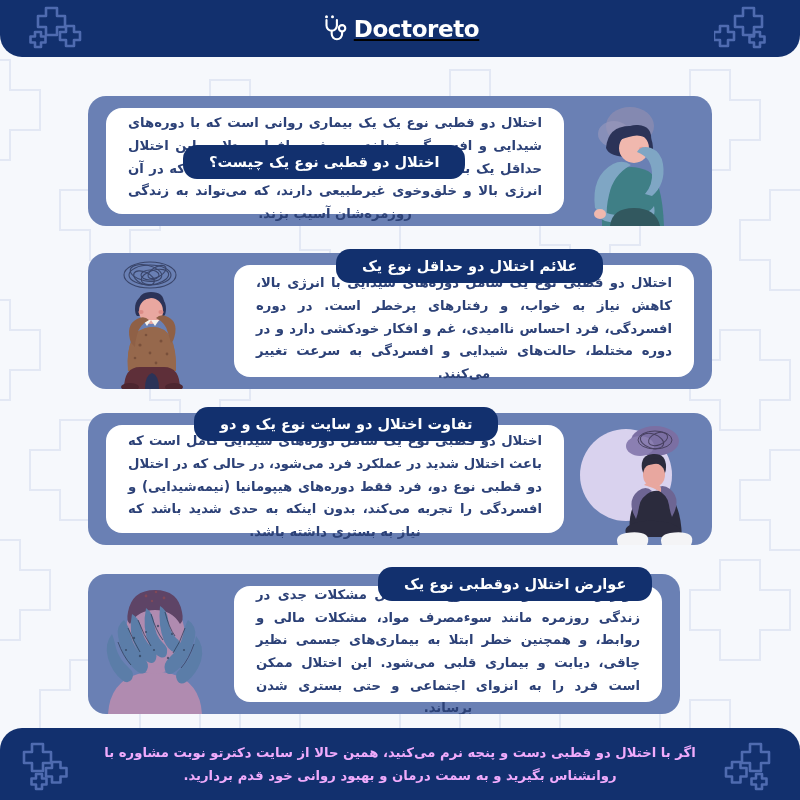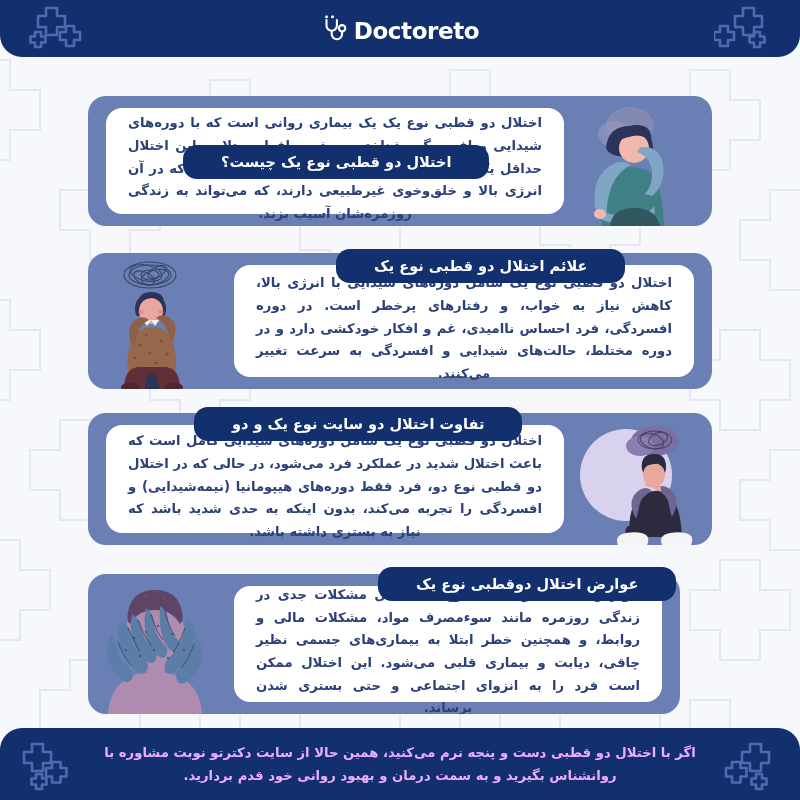--- a/index.html
+++ b/index.html
@@ -36,23 +36,24 @@
     z-index: 3;
     display: flex;
     align-items: center;
     justify-content: center;
   }
   .header-crosses-left { position: absolute; left: 26px; top: 6px; }
   .header-crosses-right { position: absolute; right: 26px; top: 6px; }
 
   .logo {
     display: flex;
-    align-items: flex-end;
+    align-items: center;
     gap: 7px;
     direction: ltr;
+    text-decoration: underline;
   }
   .logo-mark { display: block; }
   .logo-text {
     color: #ffffff;
     font-size: 23px;
     font-weight: bold;
     letter-spacing: -0.4px;
     font-family: "DejaVu Sans", "Liberation Sans", sans-serif;
   }
 
@@ -105,21 +106,21 @@
   }
 
   .card-title {
     position: absolute;
     z-index: 5;
     background: #12306e;
     color: #ffffff;
     border-radius: 14px;
     font-size: 14.5px;
     font-weight: bold;
-    padding: 8px 38px;
+    padding: 8px 26px;
     white-space: nowrap;
     direction: rtl;
     line-height: 1.25;
   }
 
   
   .footer {
     position: absolute;
     left: 0; bottom: 0;
     width: 800px;
@@ -268,21 +269,21 @@
         <path d="M36 136 q0 -22 16 -22 l24 0 q16 0 16 22 Z" fill="#5e2f39"></path>
         <path d="M57 136 q0 -14 7 -16 q7 2 7 16 Z" fill="#2b3358"></path>
         <ellipse cx="42" cy="134" rx="9" ry="4" fill="#4d2630"></ellipse>
         <ellipse cx="86" cy="134" rx="9" ry="4" fill="#4d2630"></ellipse>
       </svg>
     </div>
     <div class="card-body" style="left:146px; right:18px;">
       <p class="card-text">اختلال دو قطبی نوع یک شامل دوره‌های شیدایی با انرژی بالا، کاهش نیاز به خواب، و رفتارهای پرخطر است. در دوره افسردگی، فرد احساس ناامیدی، غم و افکار خودکشی دارد و در دوره مختلط، حالت‌های شیدایی و افسردگی به سرعت تغییر می‌کنند.</p>
     </div>
   </div>
-  <div class="card-title" style="left:336px; top:192px;">علائم اختلال دو قطبی نوع یک</div>
+  <div class="card-title" style="left:336px; top:192px;">علائم اختلال دو حداقل نوع یک</div>
 
   <div class="card" style="left:88px; top:356px; width:624px; height:132px;">
     <div class="card-illu right">
       <svg width="150" height="132" viewBox="0 0 150 132">
         <circle cx="64" cy="62" r="46" fill="#d9d2ee"></circle>
         <g>
           <ellipse cx="93" cy="28" rx="24" ry="15" fill="#7b6fa3"></ellipse>
           <ellipse cx="78" cy="33" rx="14" ry="10" fill="#8b7fb2"></ellipse>
           <g stroke="#3b3550" stroke-width="1" fill="none" opacity="0.8">
             <ellipse cx="93" cy="27" rx="17" ry="9"></ellipse>

